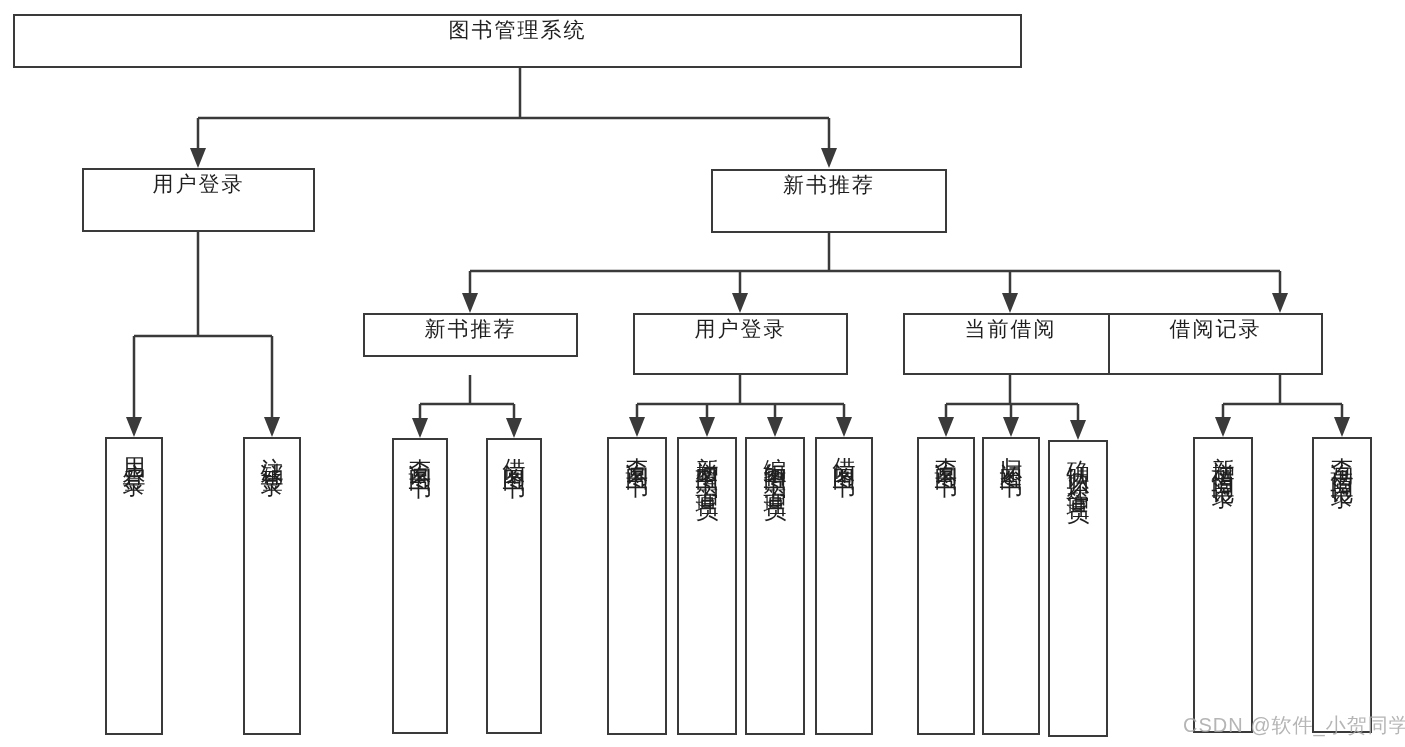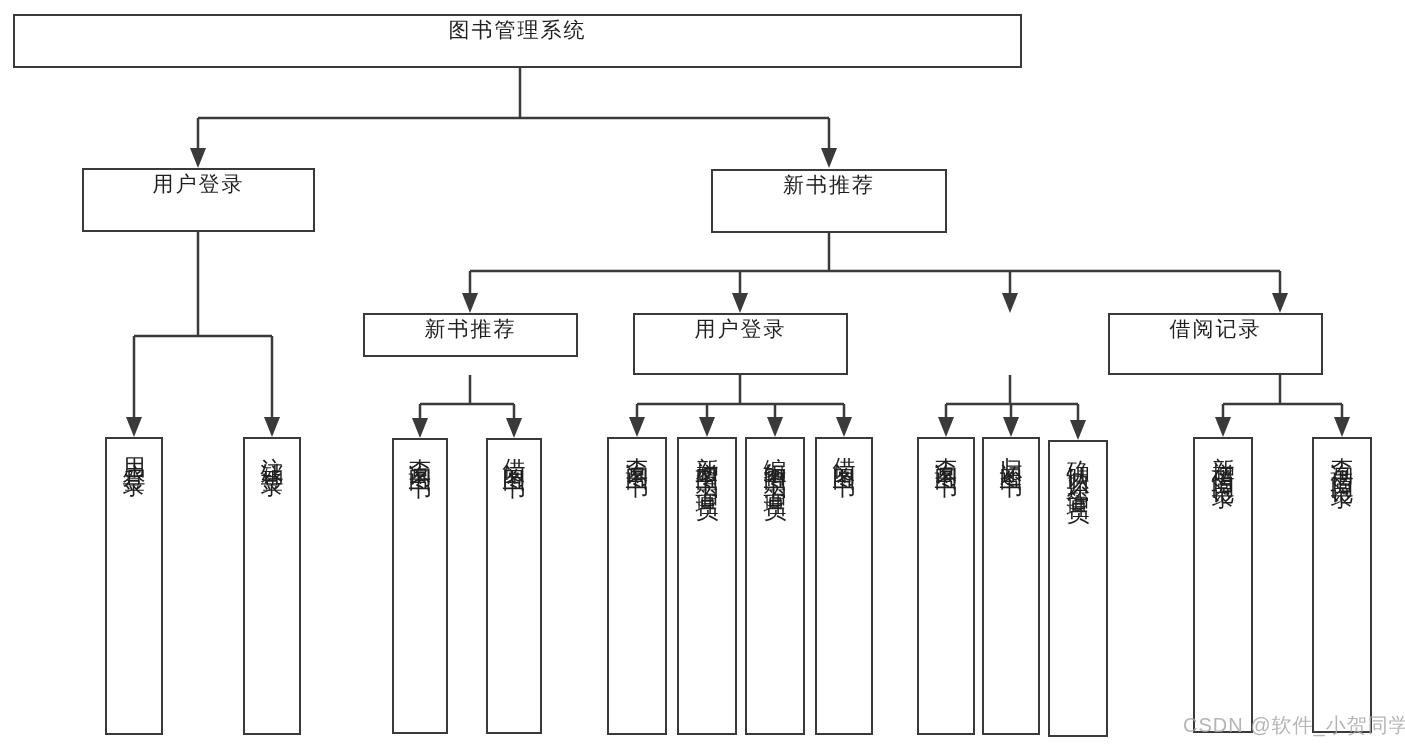--- a/index.html
+++ b/index.html
@@ -118,20 +118,23 @@
   <div class="box" style="left:711px; top:169px; width:236px; height:64px">
     <span class="hlabel">新书推荐</span>
   </div>
 
   <div class="box" style="left:363px; top:313px; width:215px; height:44px">
     <span class="hlabel">新书推荐</span>
   </div>
   <div class="box" style="left:633px; top:313px; width:215px; height:62px">
     <span class="hlabel">用户登录</span>
   </div>
+  <div class="box" style="left:903px; top:313px; width:215px; height:62px">
+    <span class="hlabel">当前借阅</span>
+  </div>
   <div class="box" style="left:1108px; top:313px; width:215px; height:62px">
     <span class="hlabel">借阅记录</span>
   </div>
 
   <div class="box" style="left:105px; top:437px; width:58px; height:298px">
     <span class="vlabel">用户登录</span>
   </div>
   <div class="box" style="left:243px; top:437px; width:58px; height:298px">
     <span class="vlabel">注销登录</span>
   </div>

